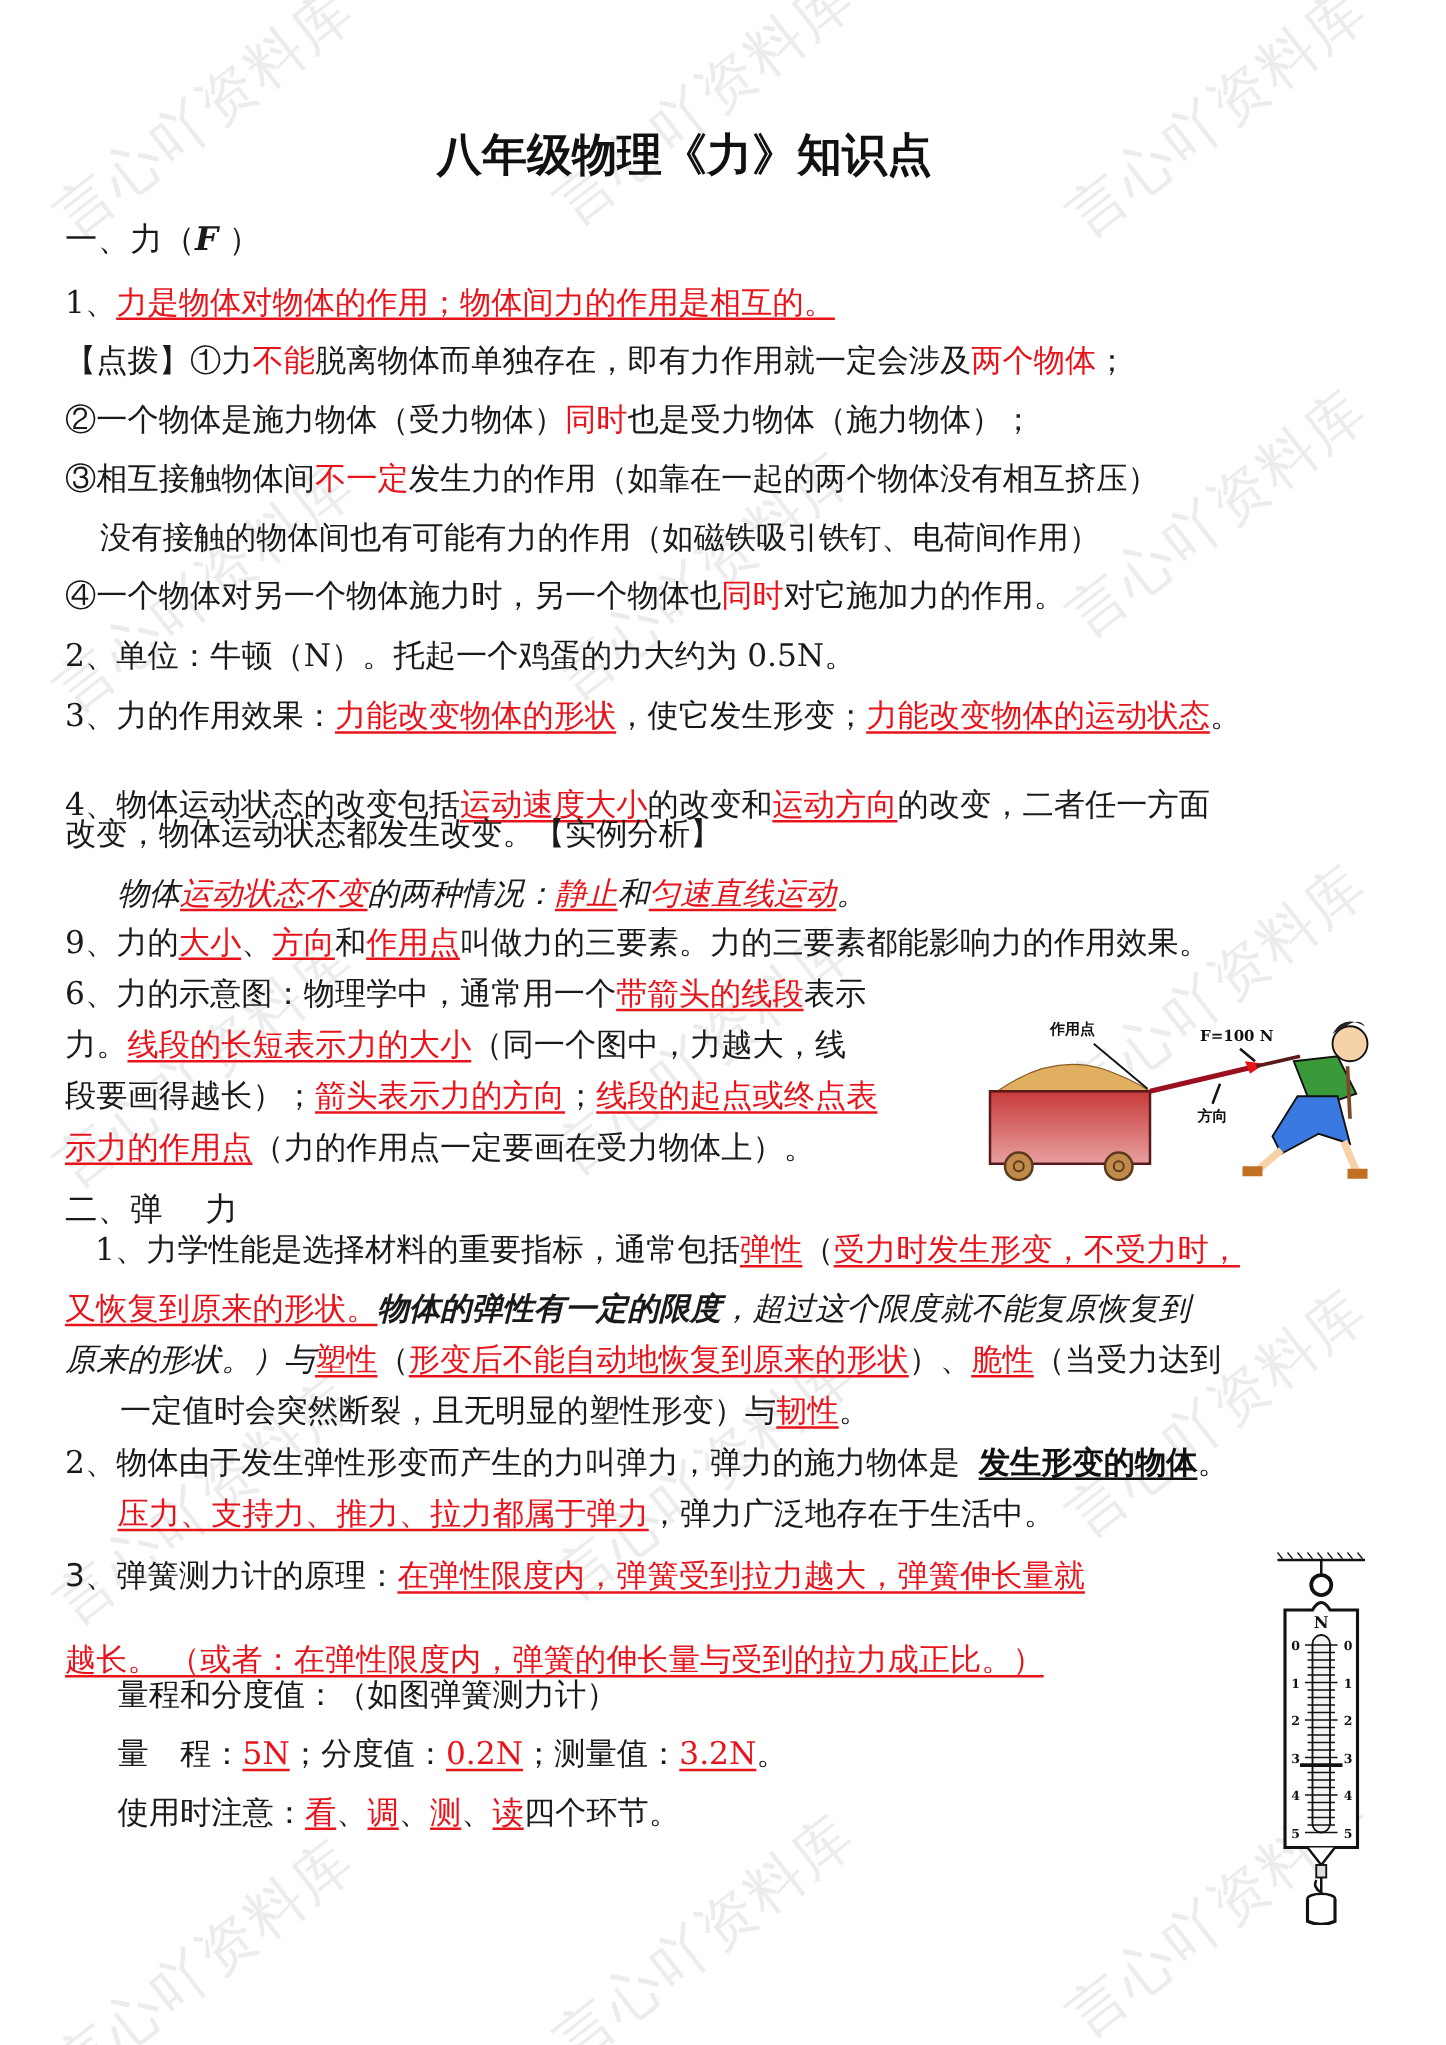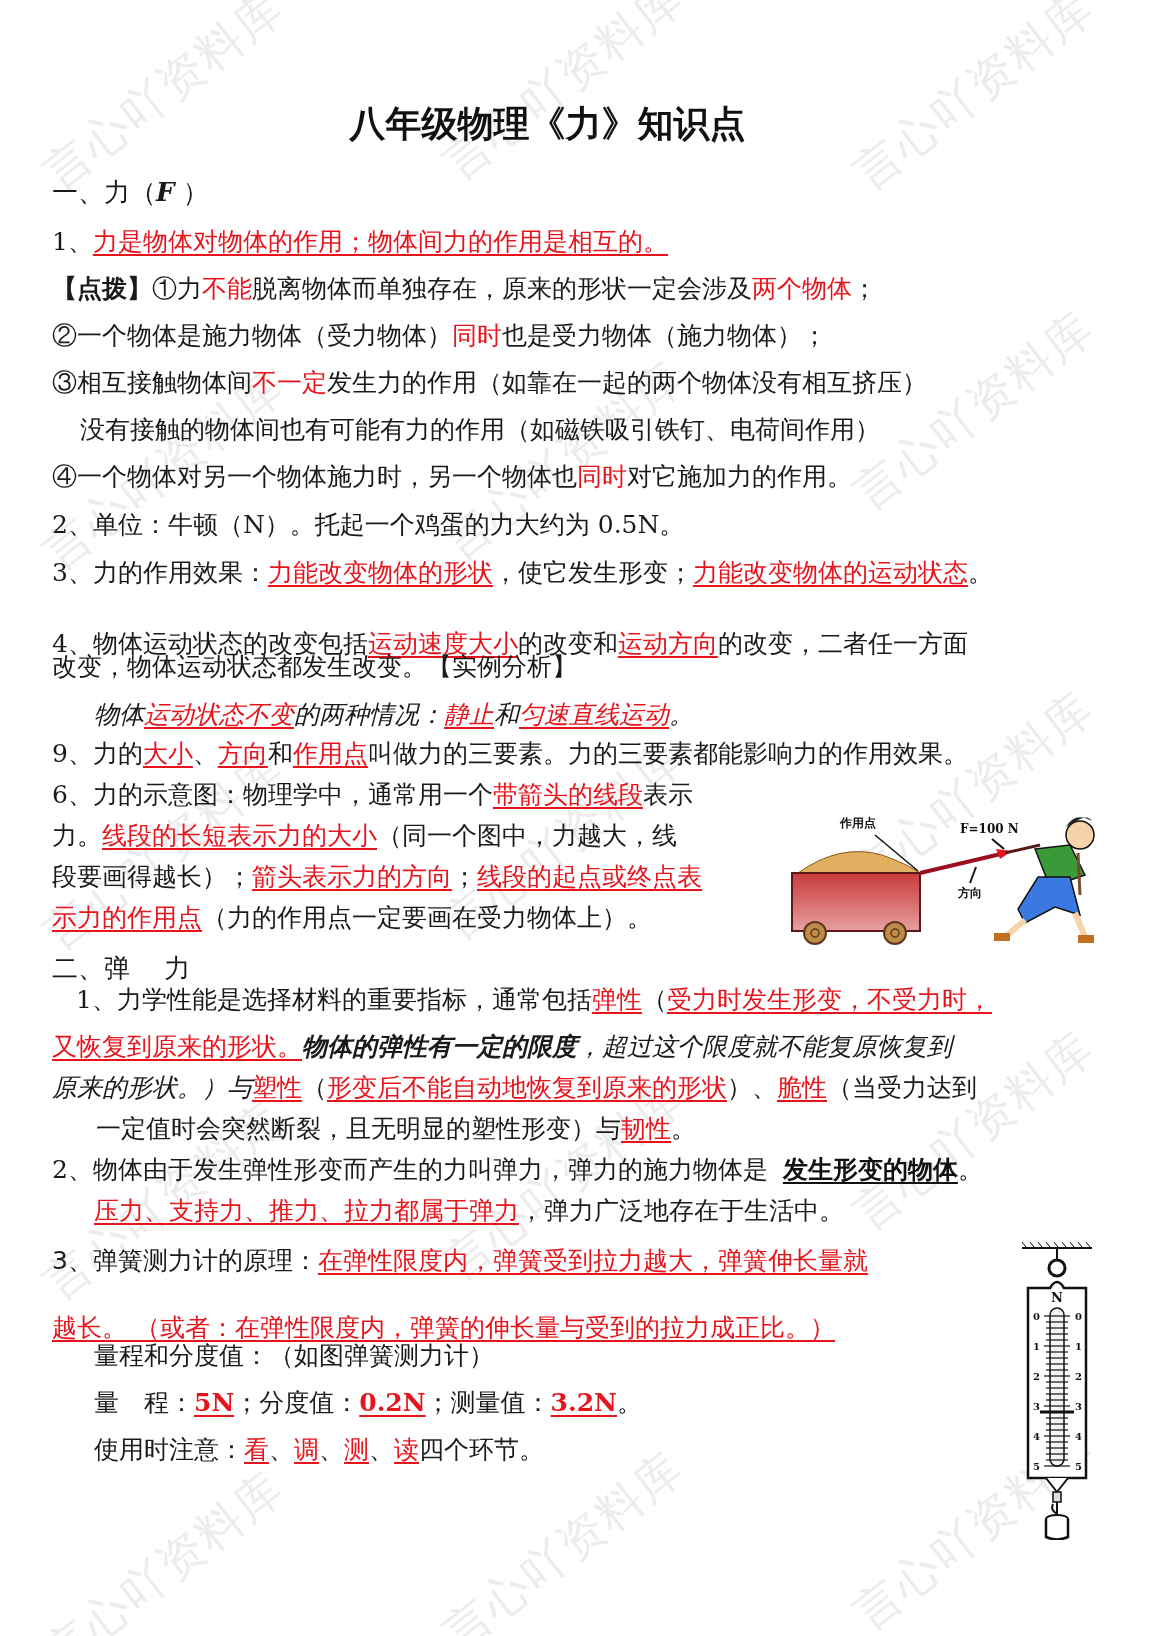--- a/index.html
+++ b/index.html
@@ -14,21 +14,21 @@
   .title {
     position: absolute; left: 0; width: 1095px; top: 100px; text-align: center;
     font-family: "DejaVu Sans", sans-serif; font-weight: bold; font-size: 36px; color: #111;
   }
   .line {
     position: absolute; left: 52px; font-size: 25px; line-height: 32px; white-space: nowrap; color: #1a1a1a;
   }
   .r { color: #e8141c; margin-top: 28px; }
   .ru { color: #e8141c; text-decoration: underline; text-decoration-color: #e8141c; text-underline-offset: 4px; text-decoration-thickness: 2px; }
   .bu { font-weight: bold; text-decoration: underline; text-underline-offset: 4px; text-decoration-thickness: 2px; color: #111; margin-left: 15px; }
-  .b { font-weight: bold; }
+  .b { font-weight: normal; }
   .i { font-style: italic; }
   .bi { font-weight: bold; font-style: italic; }
   .sans { font-family: "DejaVu Sans", sans-serif; }
   .fig { position: absolute; }
 </style>
 </head>
 <body>
 
 <div class="wm" style="left:20px;top:60px;">言心吖资料库</div>
 <div class="wm" style="left:420px;top:50px;">言心吖资料库</div>
@@ -50,21 +50,21 @@
 
 <div class="line" style="top:176px;font-size:26px;">
   <span>一、力（</span><span class="bi">F</span><span> ）</span>
 </div>
 
 <div class="line" style="top:226px;">
   <span>1、</span><span class="ru">力是物体对物体的作用；物体间力的作用是相互的。</span>
 </div>
 
 <div class="line" style="top:273px;">
-  <span class="b sans">【点拨】</span><span>①力</span><span class="r sans">不能</span><span>脱离物体而单独存在，原来的形状</span><span class="sans">一定会涉及</span><span class="r sans">两个物体</span><span>；</span>
+  <span class="b sans">【点拨】</span><span>①力</span><span class="r sans">不能</span><span>脱离物体而单独存在，即有力作用就</span><span class="sans">一定会涉及</span><span class="r sans">两个物体</span><span>；</span>
 </div>
 
 <div class="line" style="top:320px;">
   <span>②一个物体是施力物体（受力物体）</span><span class="r">同时</span><span>也是受力物体（施力物体）；</span>
 </div>
 
 <div class="line" style="top:367px;text-align:center;">
   <span>③相互接触物体间</span><span class="r">不一定</span><span>发生力的作用（如靠在一起的两个物体没有相互挤压）</span>
 </div>
 

